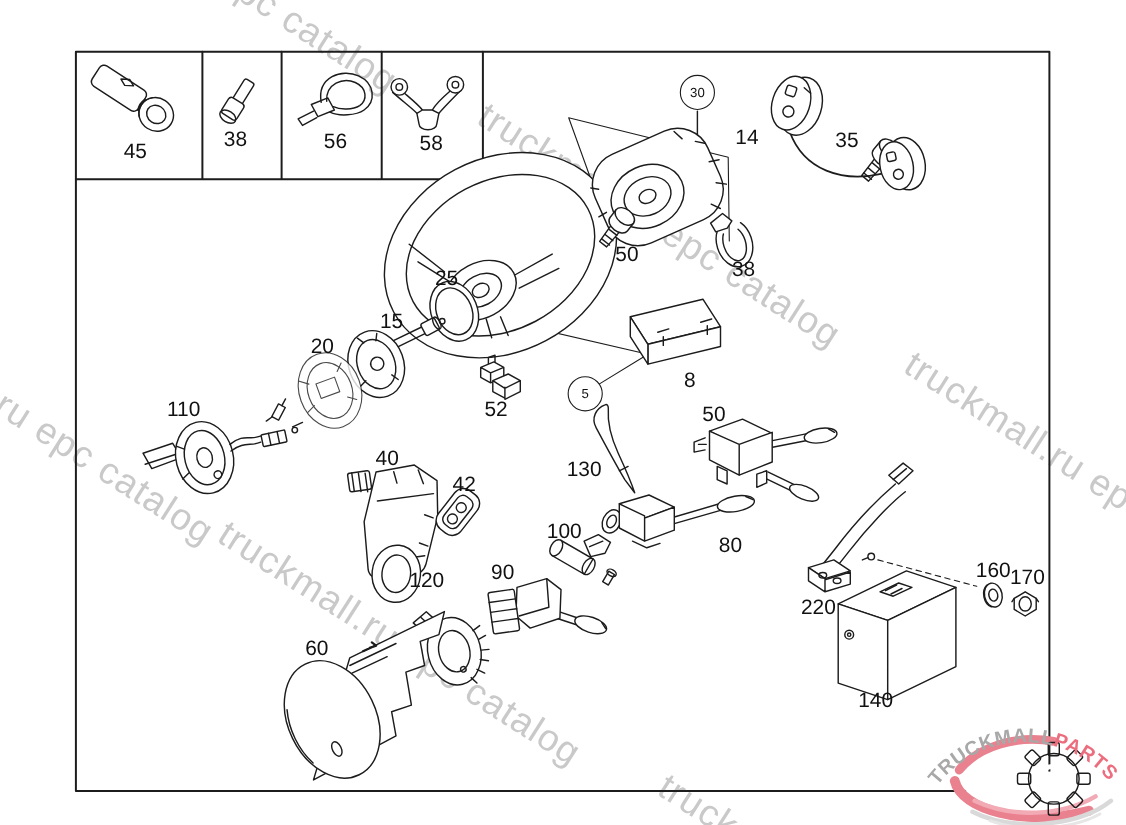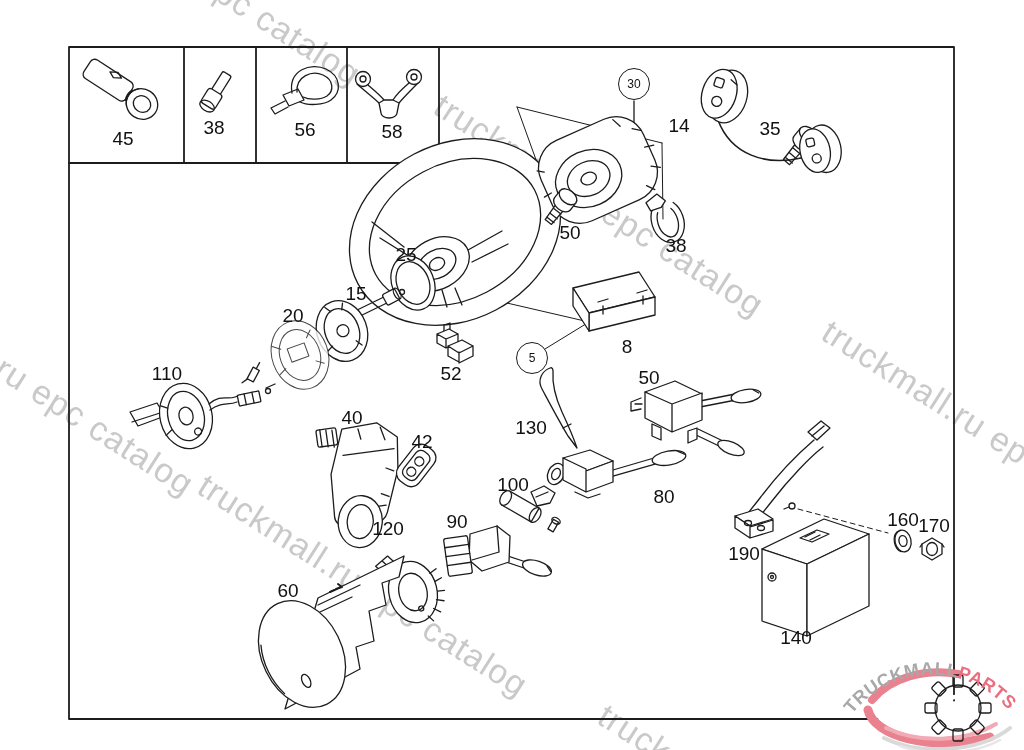--- a/index.html
+++ b/index.html
@@ -402,18 +402,18 @@
   <div class="lbl" style="left:167px;top:373px">110</div>
   <div class="lbl" style="left:649px;top:377px">50</div>
   <div class="lbl" style="left:531px;top:427px">130</div>
   <div class="lbl" style="left:352px;top:417px">40</div>
   <div class="lbl" style="left:422px;top:441px">42</div>
   <div class="lbl" style="left:513px;top:484px">100</div>
   <div class="lbl" style="left:664px;top:496px">80</div>
   <div class="lbl" style="left:457px;top:521px">90</div>
   <div class="lbl" style="left:388px;top:528px">120</div>
   <div class="lbl" style="left:288px;top:590px">60</div>
-  <div class="lbl" style="left:744px;top:553px">190</div>
+  <div class="lbl" style="left:744px;top:553px">220</div>
   <div class="lbl" style="left:796px;top:637px">140</div>
   <div class="lbl" style="left:903px;top:519px">160</div>
   <div class="lbl" style="left:934px;top:525px">170</div>
 
 </div>
 
 </body></html>

